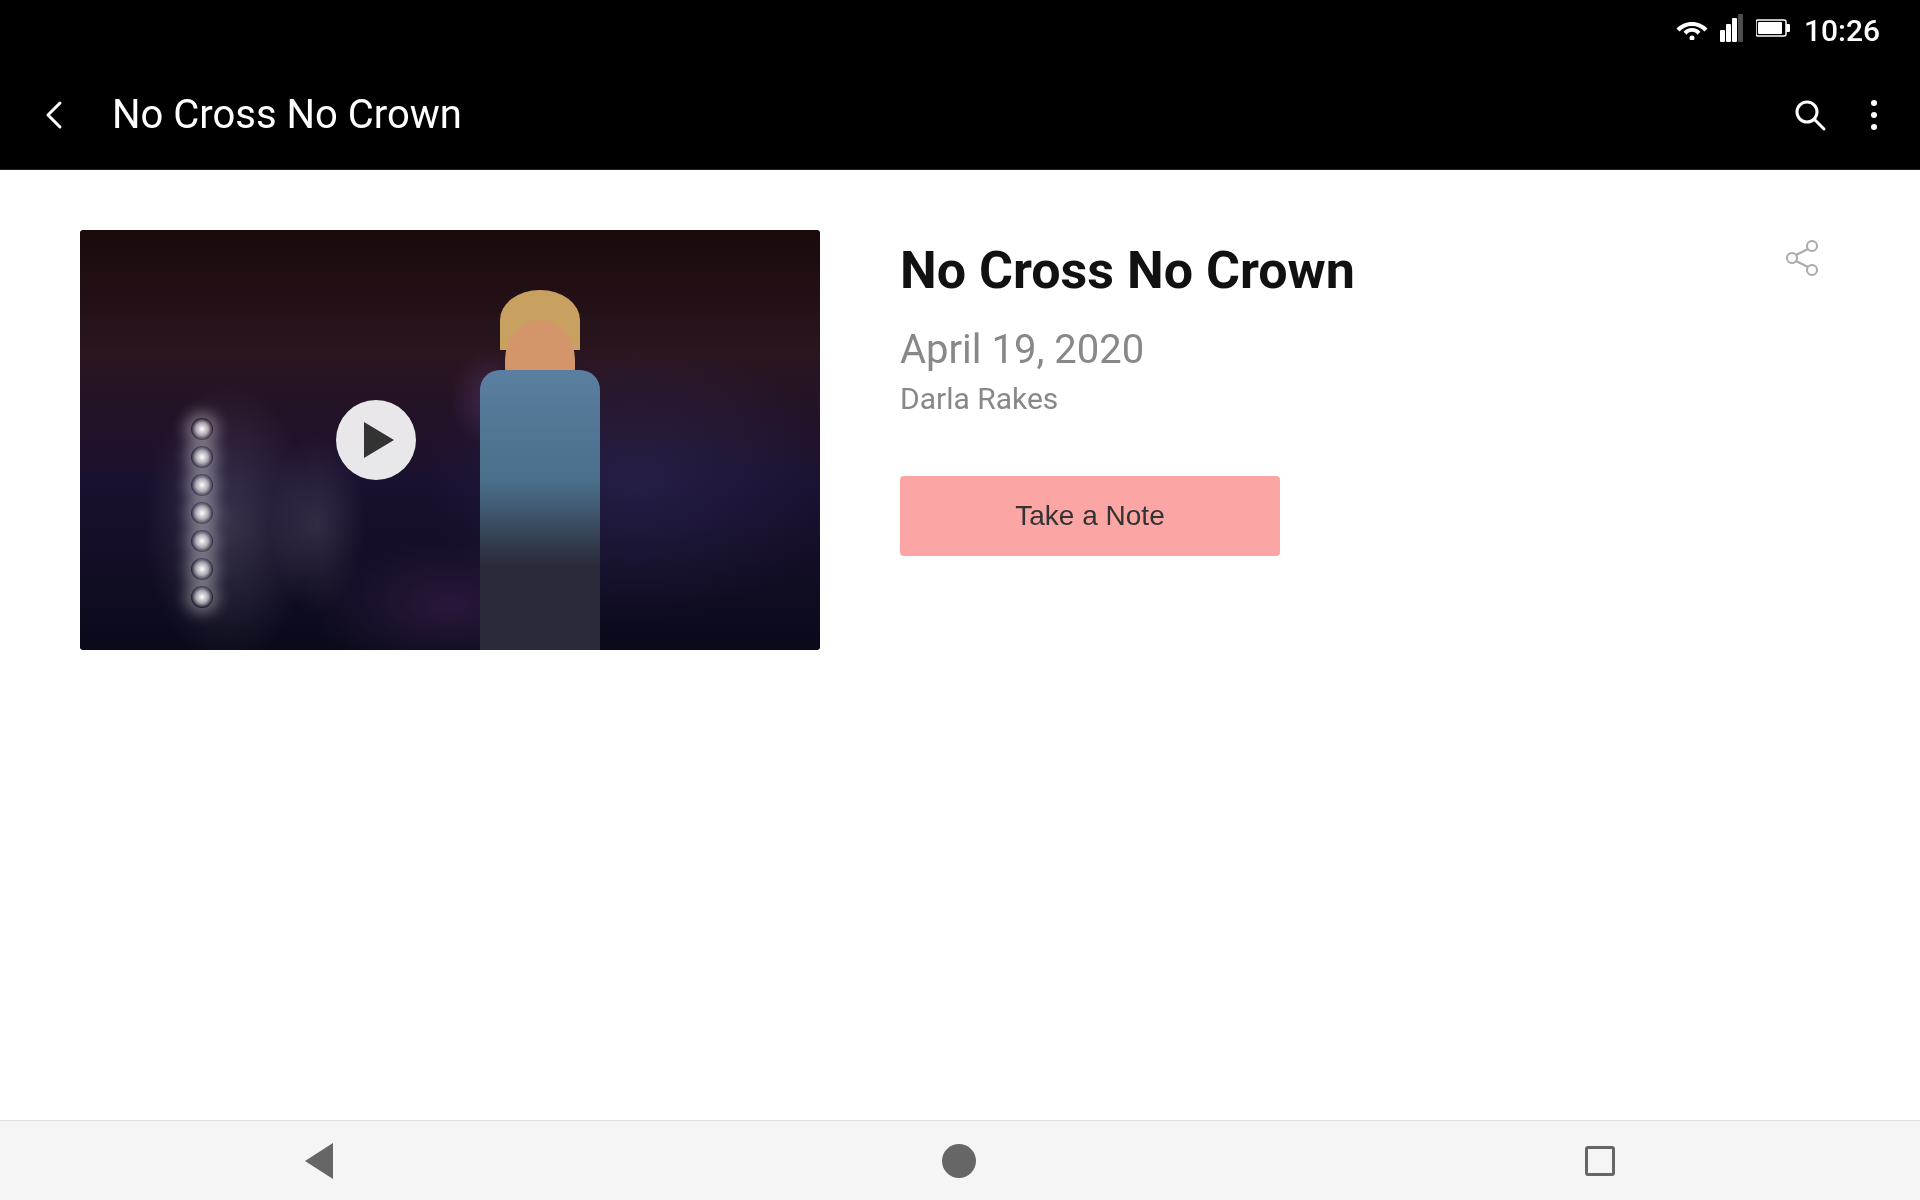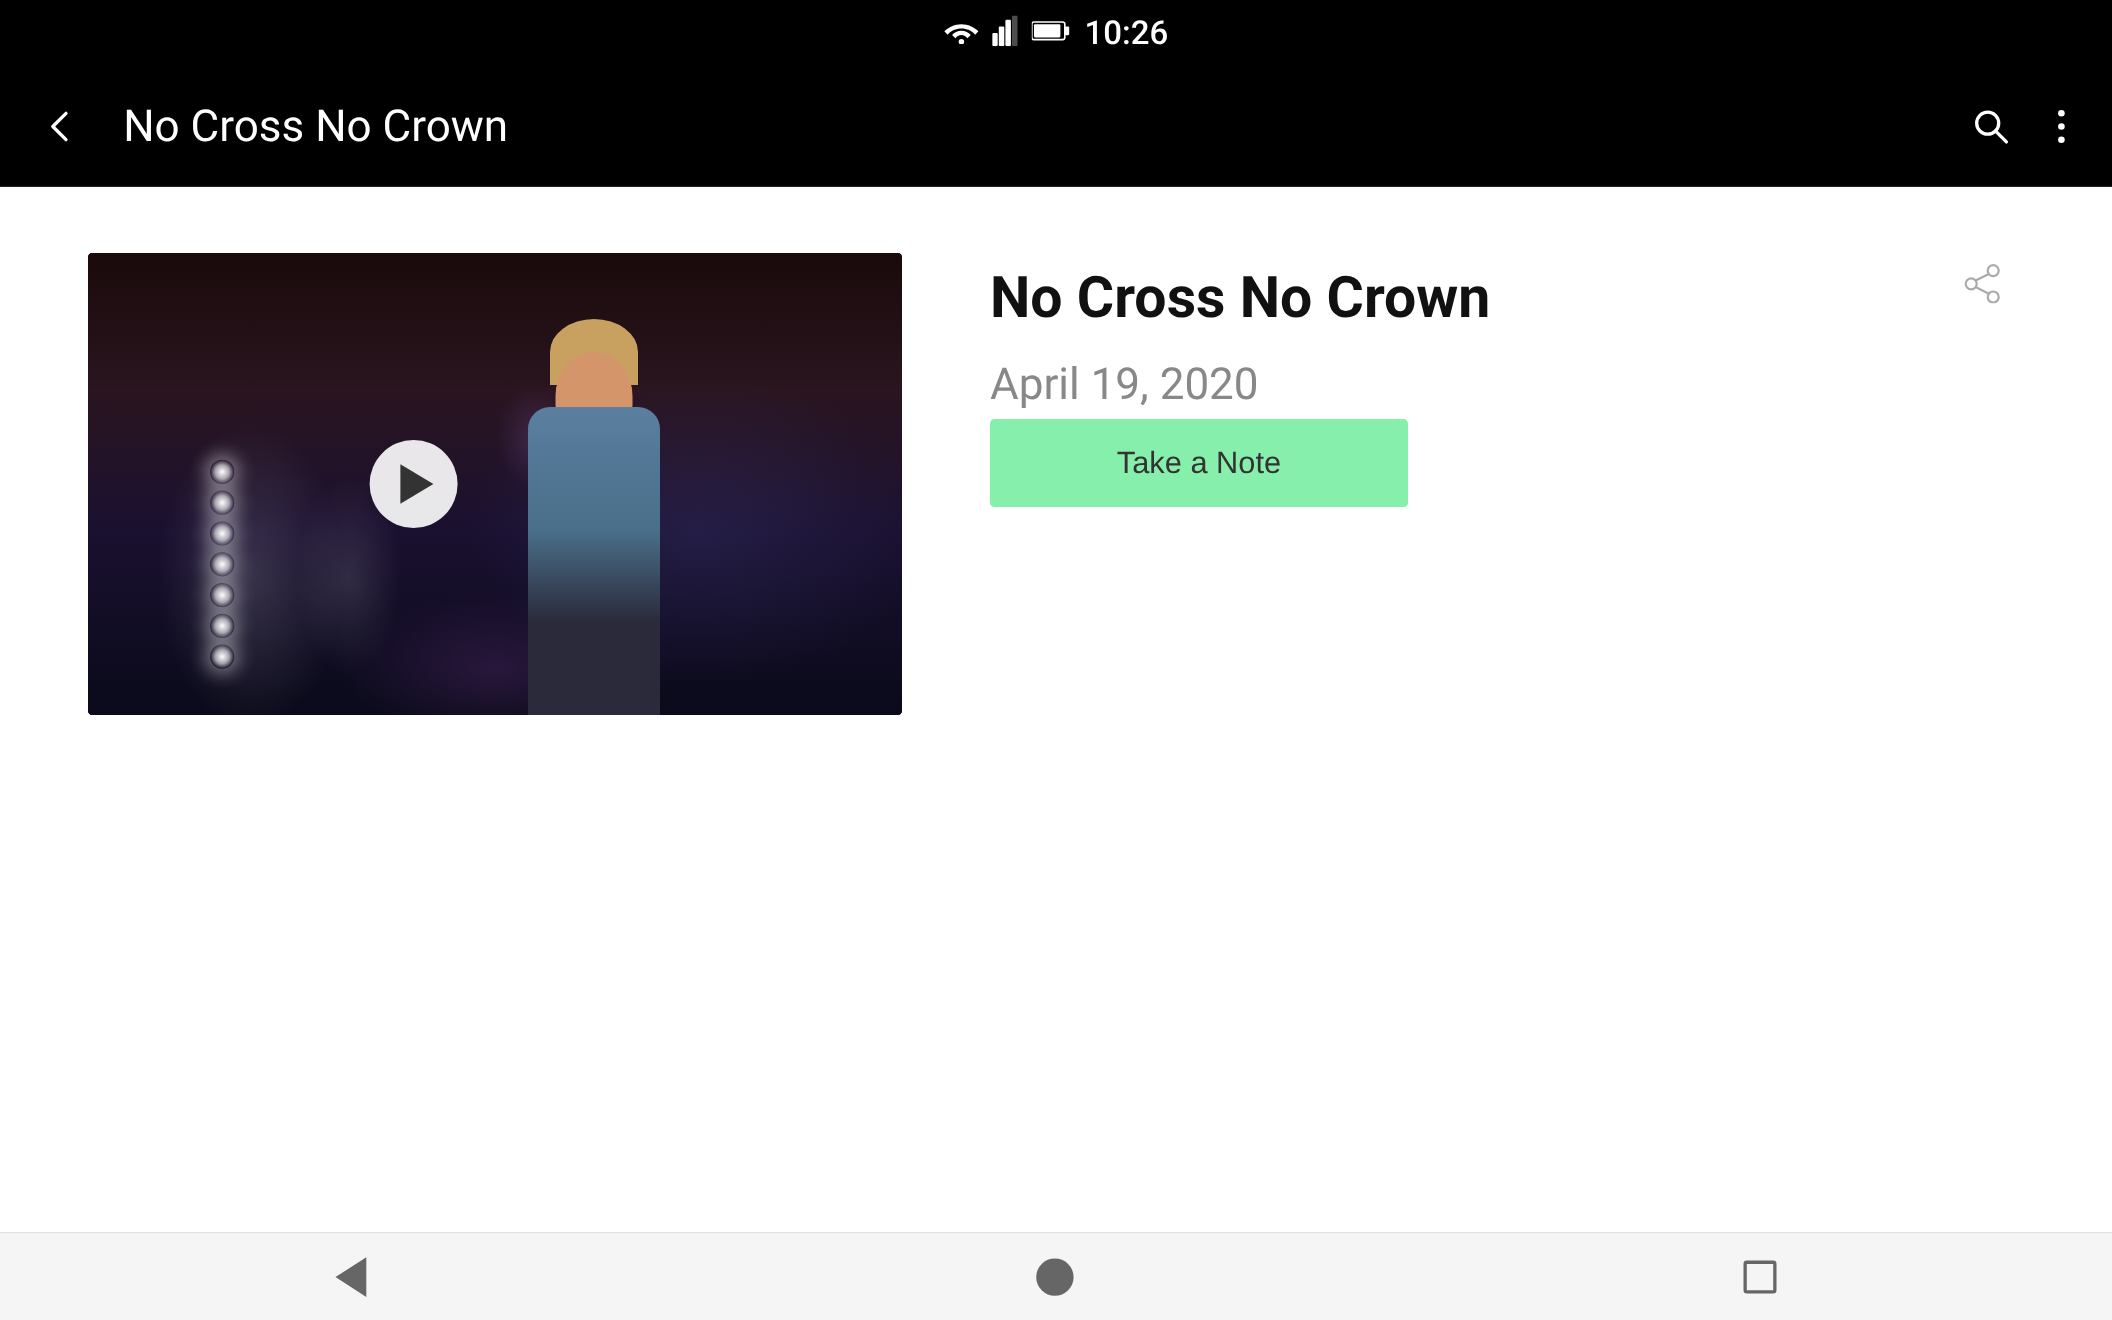--- a/index.html
+++ b/index.html
@@ -17,21 +17,21 @@
       position: relative;
     }
 
     
     .status-bar {
       width: 100%;
       height: 60px;
       background: #000000;
       display: flex;
       align-items: center;
-      justify-content: center;
+      justify-content: flex-end;
       padding: 0 40px;
       gap: 16px;
     }
 
     .status-icons {
       display: flex;
       align-items: center;
       gap: 12px;
     }
 
@@ -239,21 +239,21 @@
 
     .info-speaker {
       font-size: 30px;
       color: #888888;
       margin-bottom: 60px;
     }
 
     .take-note-btn {
       width: 380px;
       height: 80px;
-      background: #86efac;
+      background: #fca5a5;
       border: none;
       border-radius: 4px;
       font-size: 28px;
       color: #333333;
       cursor: pointer;
       display: flex;
       align-items: center;
       justify-content: center;
       font-weight: 400;
     }
@@ -402,20 +402,21 @@
       <svg width="36" height="36" viewBox="0 0 36 36" fill="#aaaaaa">
         <circle cx="28" cy="6" r="5" stroke="#aaaaaa" stroke-width="2" fill="none"></circle>
         <circle cx="28" cy="30" r="5" stroke="#aaaaaa" stroke-width="2" fill="none"></circle>
         <circle cx="8" cy="18" r="5" stroke="#aaaaaa" stroke-width="2" fill="none"></circle>
         <line x1="12" y1="15" x2="24" y2="9" stroke="#aaaaaa" stroke-width="2"></line>
         <line x1="12" y1="21" x2="24" y2="27" stroke="#aaaaaa" stroke-width="2"></line>
       </svg>
     </div>
     <div class="info-title">No Cross No Crown</div>
     <div class="info-date">April 19, 2020</div>
+    <div class="info-speaker">Darla Rakes</div>
     <button class="take-note-btn">Take a Note</button>
   </div>
 </div>
 
 <div class="nav-bar">
   <div class="nav-btn">
     <div class="nav-back-triangle"></div>
   </div>
   <div class="nav-btn">
     <div class="nav-home-circle"></div>

